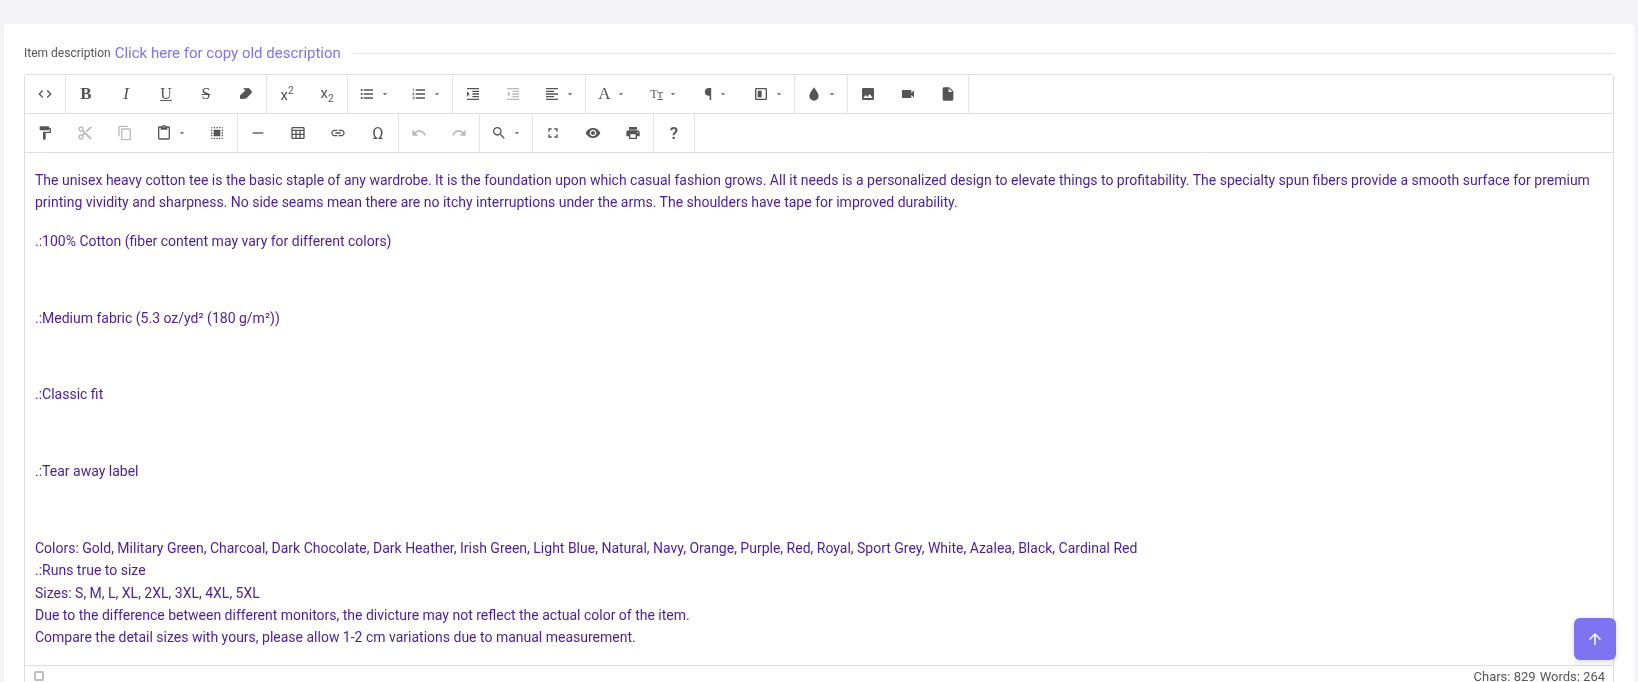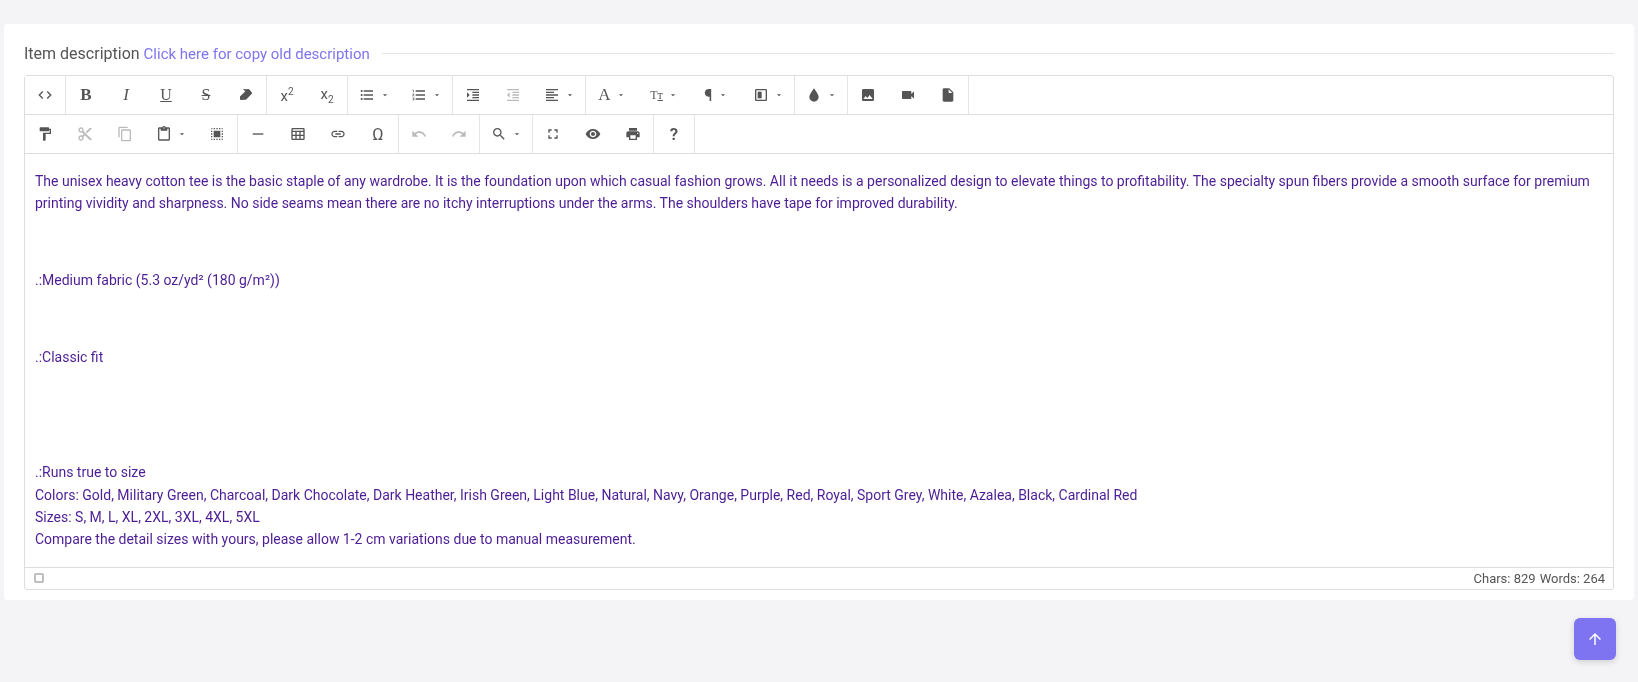--- a/index.html
+++ b/index.html
@@ -1,20 +1,20 @@
 <!DOCTYPE html>
 <html><head>
 <meta charset="utf-8">
 <style>
 * { box-sizing: border-box; margin: 0; padding: 0; }
 body { font-family: -apple-system, BlinkMacSystemFont, "Segoe UI", Roboto, sans-serif; background: #f4f4f7; font-size: 14px; color: #555; }
 .page { padding: 4px 4px 20px 4px; }
 .card { background: #fff; border-radius: 4px; padding: 20px 20px 10px 20px; margin-top: 20px; }
 .fieldset-legend-row { display: flex; align-items: center; margin-bottom: 12px; }
-.legend-text { color: #555; font-size: 16px; white-space: nowrap; }
+.legend-text { color: #555; font-size: 12px; white-space: nowrap; }
 .legend-link { color: #7e74f1; font-size: 15px; margin-left: 4px; cursor: pointer; white-space: nowrap; }
 .legend-line { flex: 1; height: 1px; background: #e5e5e5; margin-left: 12px; }
 .editor-wrap { border: 1px solid #ddd; border-radius: 3px; }
 .toolbar { border-bottom: 1px solid #ddd; display: flex; flex-wrap: wrap; align-items: stretch; }
 .tool-group { display: flex; border-right: 1px solid #e5e5e5; }
 .tool-btn { width: 40px; height: 38px; display: flex; align-items: center; justify-content: center; cursor: pointer; color: #555; background: #fff; fill: #555; }
 .tool-btn.disabled { color: #bbb; fill: #bbb; cursor: default; }
 .tool-btn.with-chevron { width: 52px; justify-content: center; gap: 5px; }
 svg { width: 16px; height: 16px; display: block; }
 .chev svg { width: 10px; height: 10px; }
@@ -286,29 +286,32 @@
         </div>
         <div class="tool-group">
           <div class="tool-btn">
               <span style="font-size:17px;font-weight:600">?</span>
             </div>
         </div>
       </div>
 
       <div class="editor-content">
         <p>The unisex heavy cotton tee is the basic staple of any wardrobe. It is the foundation upon which casual fashion grows. All it needs is a personalized design to elevate things to profitability. The specialty spun fibers provide a smooth surface for premium printing vividity and sharpness. No side seams mean there are no itchy interruptions under the arms. The shoulders have tape for improved durability.</p>
+        <p>.:100% Cotton (fiber content may vary for different colors)</p>
         <p>&nbsp;</p>
         <p>.:Medium fabric (5.3 oz/yd² (180 g/m²))</p>
         <p>&nbsp;</p>
         <p>.:Classic fit</p>
         <p>&nbsp;</p>
+        <p>.:Tear away label</p>
         <p>&nbsp;</p>
+        <p class="tight">Colors: Gold, Military Green, Charcoal, Dark Chocolate, Dark Heather, Irish Green, Light Blue, Natural, Navy, Orange, Purple, Red, Royal, Sport Grey, White, Azalea, Black, Cardinal Red</p>
         <p class="tight">.:Runs true to size</p>
-        <p class="tight">Colors: Gold, Military Green, Charcoal, Dark Chocolate, Dark Heather, Irish Green, Light Blue, Natural, Navy, Orange, Purple, Red, Royal, Sport Grey, White, Azalea, Black, Cardinal Red</p>
         <p class="tight">Sizes: S, M, L, XL, 2XL, 3XL, 4XL, 5XL</p>
+        <p class="tight">Due to the difference between different monitors, the divicture may not reflect the actual color of the item.</p>
         <p class="tight">Compare the detail sizes with yours, please allow 1-2 cm variations due to manual measurement.</p>
       </div>
 
       <div class="editor-footer">
         <div class="footer-left">
             <svg viewBox="0 0 24 24">
               <path d="M3 5h2V3c-1.1 0-2 .9-2 2zm0 8h2v-2H3v2zm4 8h2v-2H7v2zM3 9h2V7H3v2zm10-6h-2v2h2V3zm6 0v2h2c0-1.1-.9-2-2-2zM5 21v-2H3c0 1.1.9 2 2 2zm-2-4h2v-2H3v2zM9 3H7v2h2V3zm2 18h2v-2h-2v2zm8-8h2v-2h-2v2zm0 8c1.1 0 2-.9 2-2h-2v2zm0-12h2V7h-2v2zm0 8h2v-2h-2v2zm-4 4h2v-2h-2v2zm0-16h2V3h-2v2z"></path>
             </svg>
           </div>
         <div class="footer-right">

